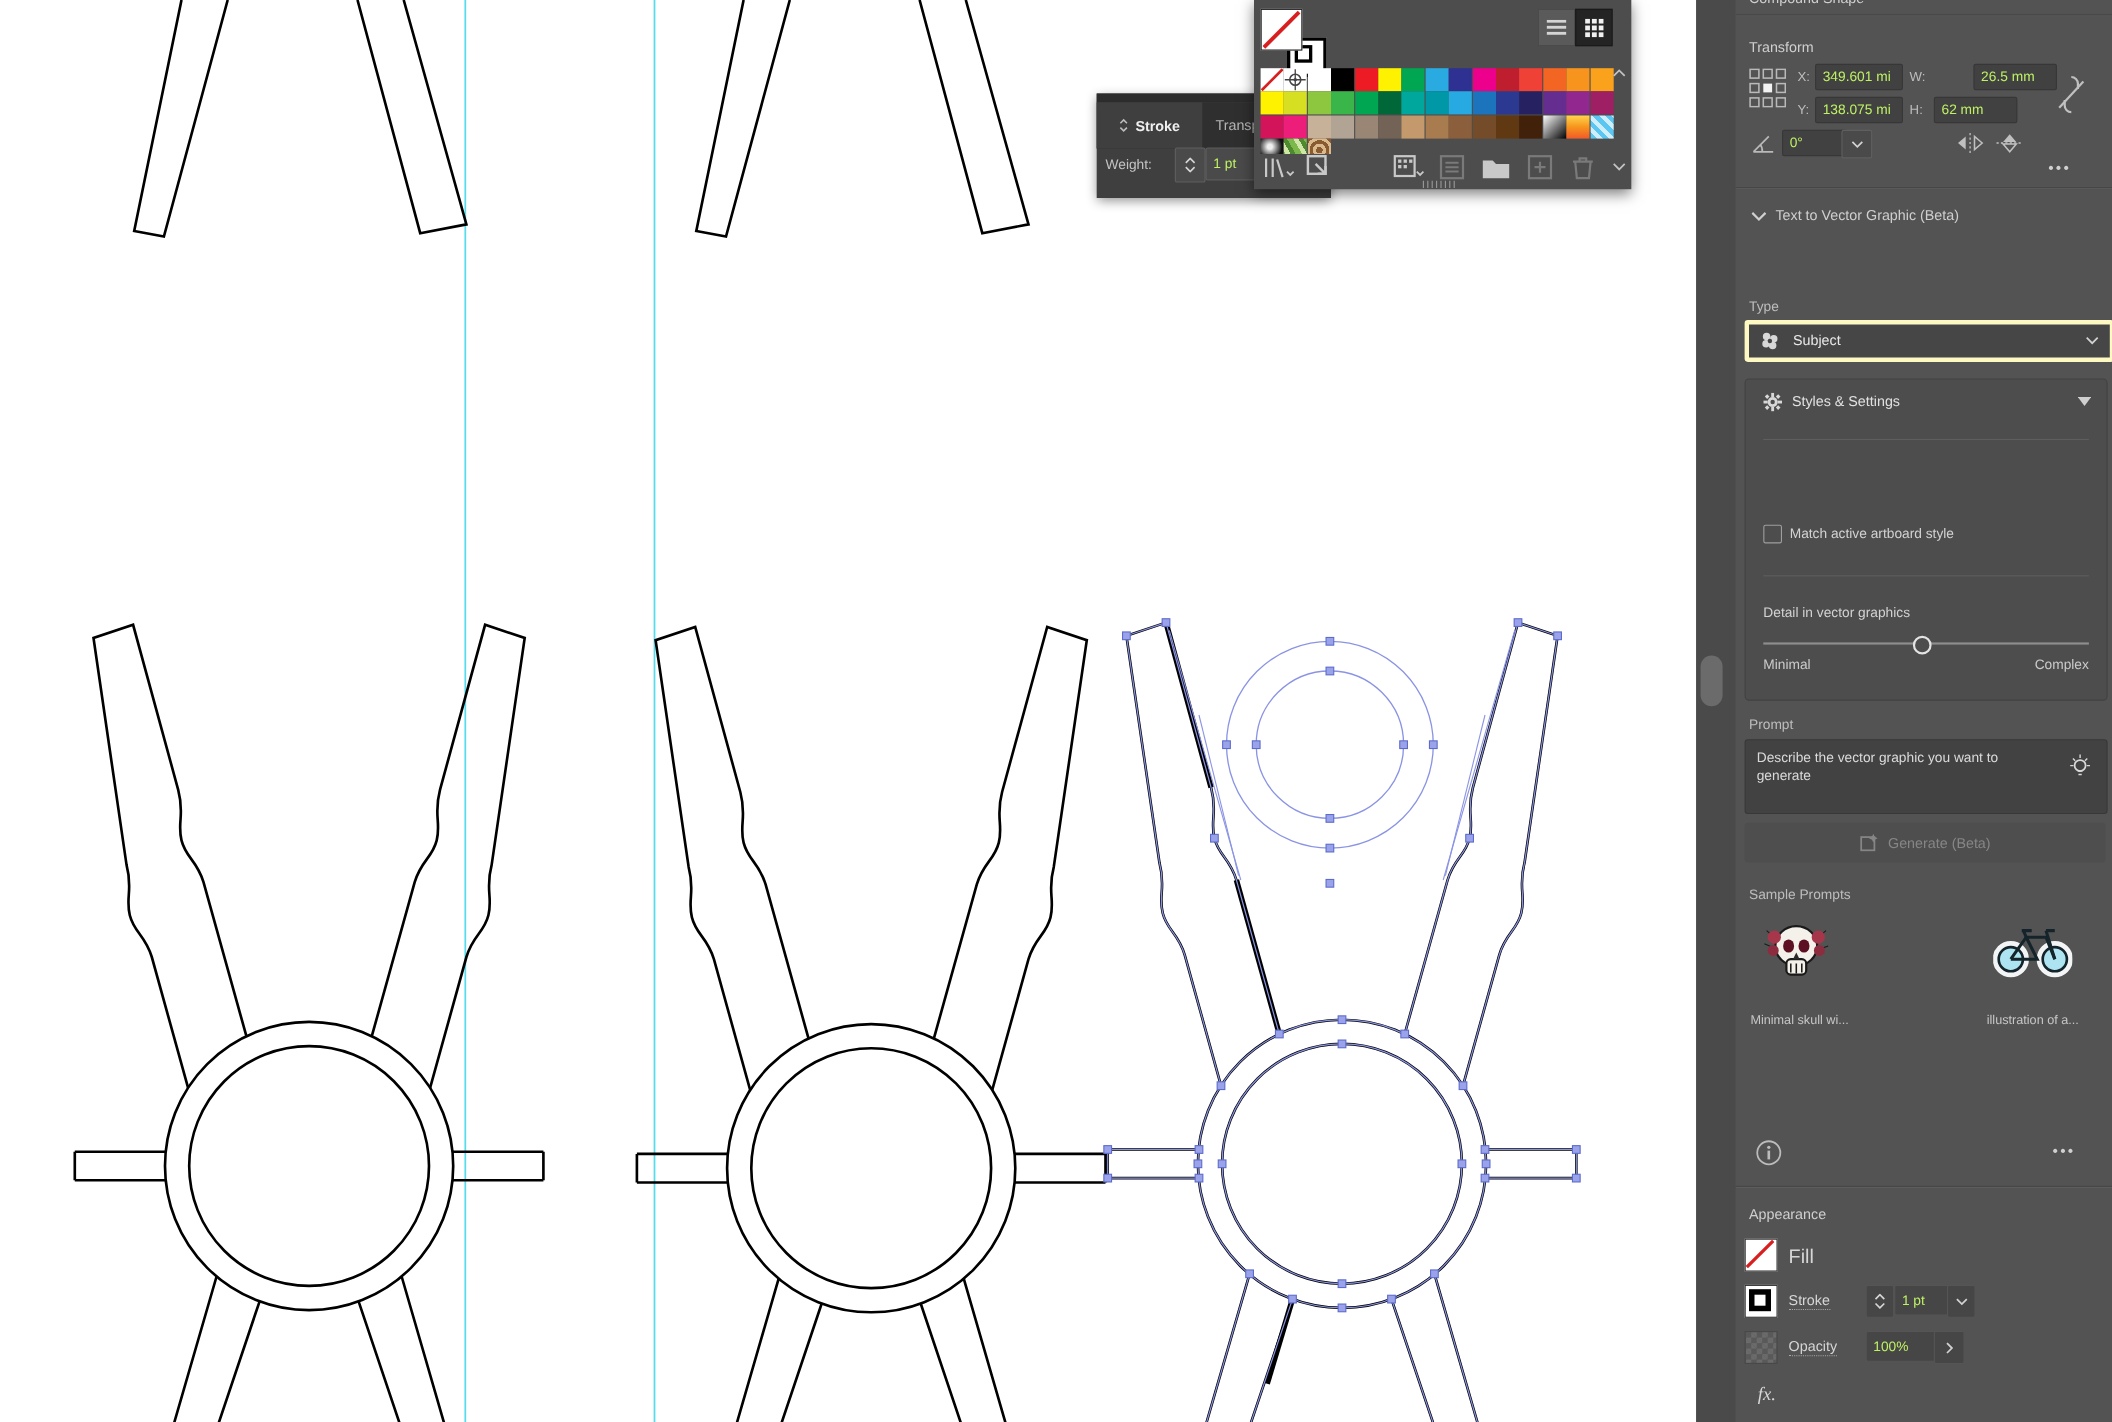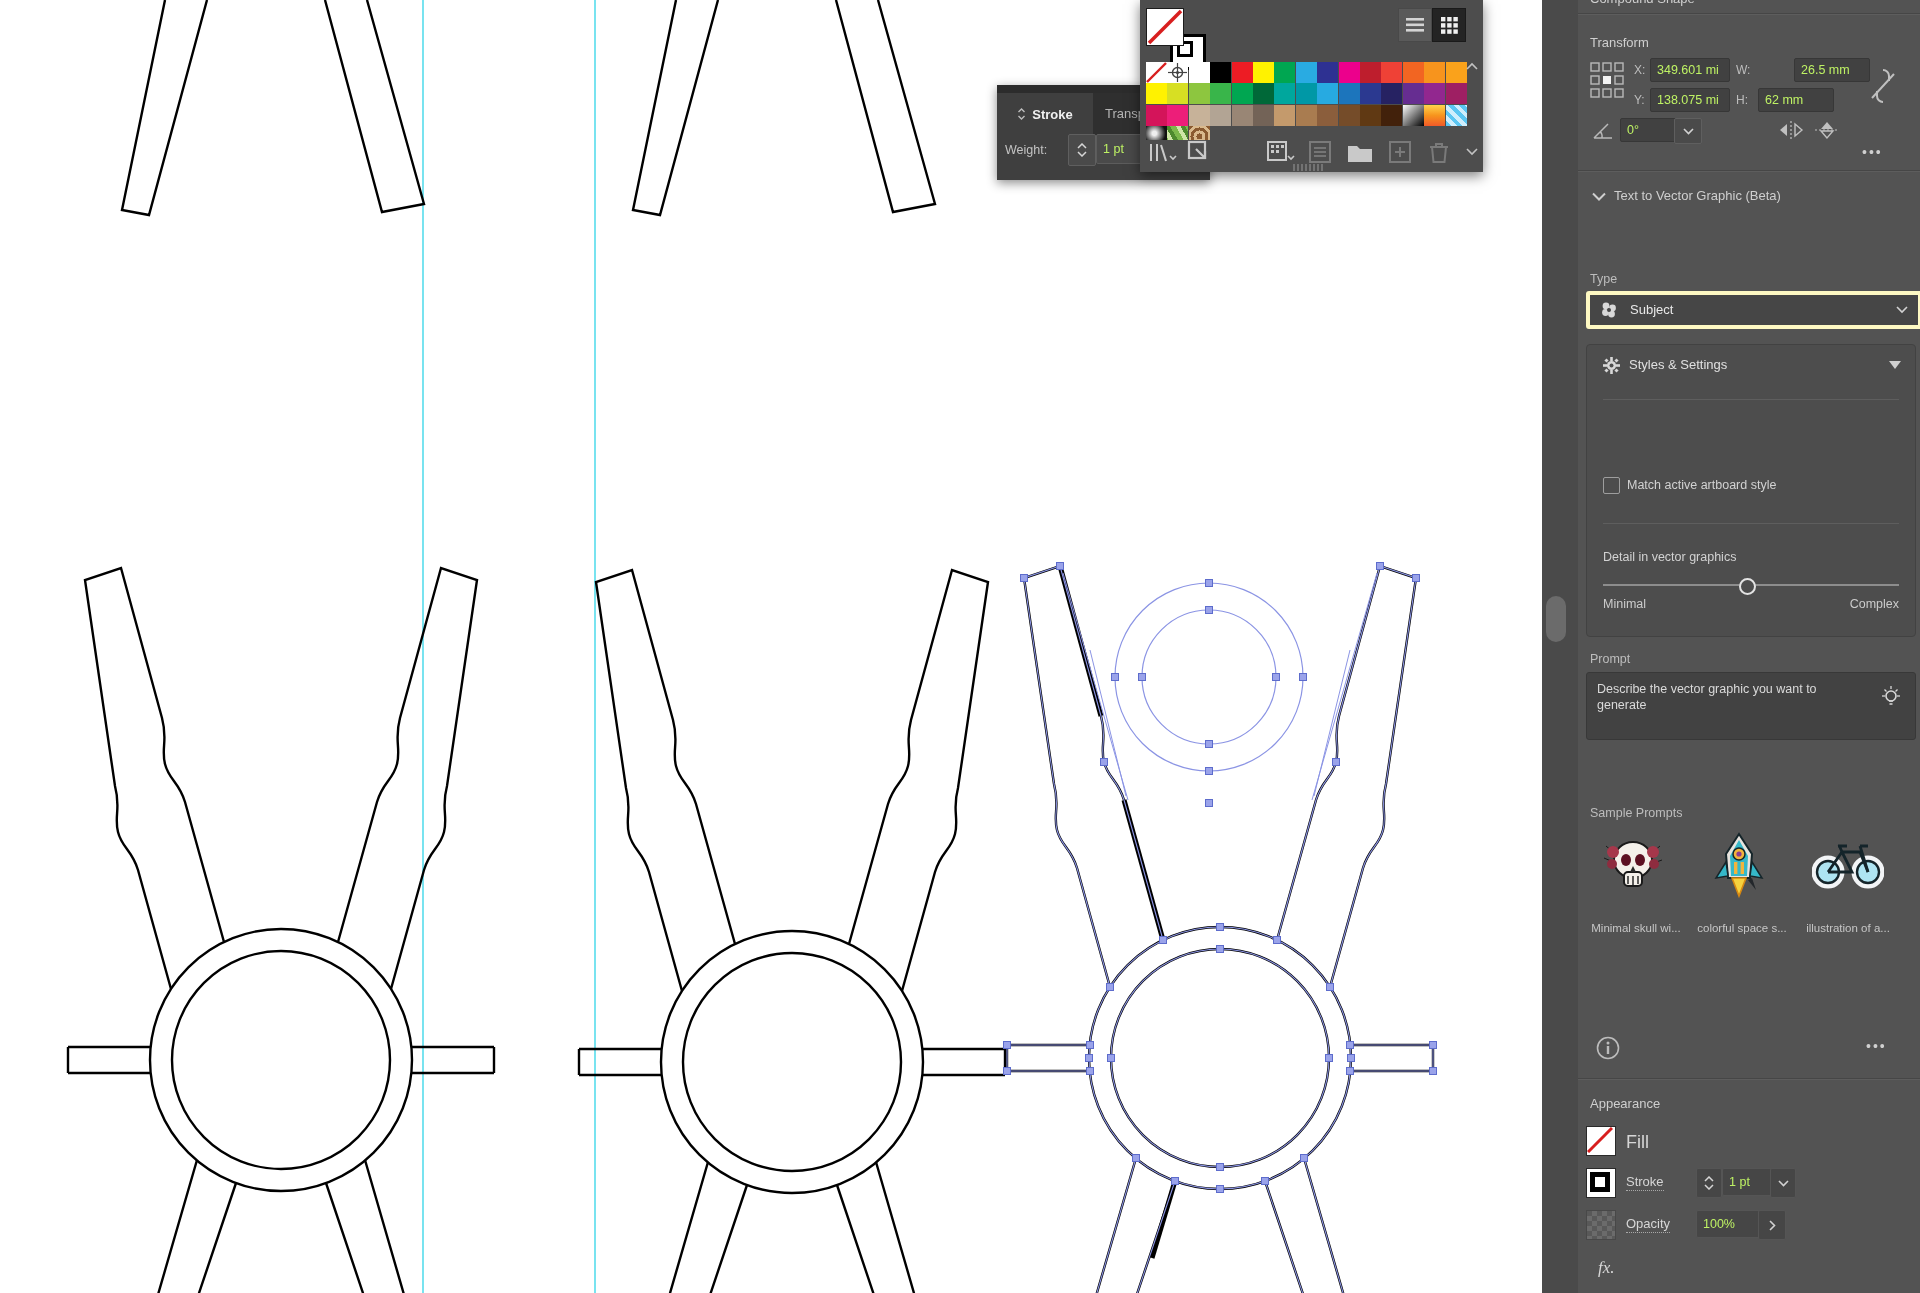--- a/index.html
+++ b/index.html
@@ -446,20 +446,28 @@
       <path d="M10 18 h4 M10.5 21 h3" stroke="#d8d8d8" stroke-width="1.4"></path>
       <g stroke="#d8d8d8" stroke-width="1.3">
           <line x1="12" y1="3" x2="12" y2="6"></line>
           <line x1="3" y1="13" x2="6" y2="13"></line>
           <line x1="18" y1="13" x2="21" y2="13"></line>
           <line x1="5.5" y1="6.5" x2="7.5" y2="8.5"></line>
           <line x1="18.5" y1="6.5" x2="16.5" y2="8.5"></line>
         </g>
       </svg>
   </div>
+  <div id="gen-btn">
+    <svg width="18" height="18" viewBox="0 0 18 18">
+      <path d="M14 2 v4 h-2 M16 4 h-4" stroke="#868686" stroke-width="0" fill="none"></path>
+      <rect x="2" y="4" width="12" height="12" fill="none" stroke="#868686" stroke-width="1.6"></rect>
+      <path d="M8 8 l2 2 M13 1 l1.2 2.6 L17 5 l-2.8 1.4 L13 9 l-1.2-2.6 L9 5 l2.8-1.4 Z" fill="#868686"></path>
+      </svg>
+    <span>Generate (Beta)</span>
+  </div>
 
   <div class="lbl" style="left:12px;top:806px;font-size:12.5px;">Sample Prompts</div>
   <div class="abs" id="samples" style="left:8px;top:830px;width:328px;height:120px;">
       <div style="position: absolute; left: 0px; top: 0px; width: 100px; height: 116px;">
         <div style="position:absolute;left:14px;top:2px;">
           <svg width="66" height="66" viewBox="0 0 66 66">
     <g stroke="#1a1a1a" stroke-width="1">
               <line x1="6" y1="14" x2="20" y2="26"></line>
               <line x1="4" y1="26" x2="18" y2="32"></line>
               <line x1="60" y1="14" x2="46" y2="26"></line>
@@ -476,37 +484,20 @@
               <line x1="38" y1="44" x2="38" y2="52"></line>
             </g>
     <circle cx="13" cy="20" r="6" fill="#a6374b"></circle>
             <circle cx="12" cy="32" r="5" fill="#8e2c3f"></circle>
     <circle cx="53" cy="20" r="6" fill="#a6374b"></circle>
             <circle cx="54" cy="32" r="5" fill="#8e2c3f"></circle>
           </svg>
         </div>
     <div class="samp-lbl">Minimal skull wi...</div>
       </div>
-      <div style="position: absolute; left: 106px; top: 0px; width: 100px; height: 116px;">
-        <div style="position:absolute;left:14px;top:2px;">
-          <svg width="66" height="66" viewBox="0 0 66 66">
-    <path d="M33 2 L46 22 L44 46 H22 L20 22 Z" fill="#e8e4de" stroke="#15252a" stroke-width="2"></path>
-    <path d="M33 8 L42 24 L41 44 H25 L24 24 Z" fill="#35b8c9"></path>
-    <circle cx="33" cy="22" r="6" fill="#f2b43c" stroke="#15252a" stroke-width="1.5"></circle>
-            <circle cx="33" cy="22" r="2.6" fill="#8d3d8f"></circle>
-    <path d="M20 30 L10 46 L22 44 Z" fill="#35b8c9" stroke="#15252a" stroke-width="1.5"></path>
-    <path d="M46 30 L56 46 L44 44 Z" fill="#35b8c9" stroke="#15252a" stroke-width="1.5"></path>
-    <rect x="28" y="30" width="3.4" height="12" fill="#f2b43c"></rect>
-            <rect x="34.6" y="30" width="3.4" height="12" fill="#f2b43c"></rect>
-    <path d="M26 46 L33 64 L40 46 Z" fill="#f7d23e" stroke="#d88912" stroke-width="1.6"></path>
-    <path d="M42 48 l8 10 -4 -12 Z" fill="#23272b"></path>
-          </svg>
-        </div>
-    <div class="samp-lbl">colorful space s...</div>
-      </div>
       <div style="position: absolute; left: 212px; top: 0px; width: 100px; height: 116px;">
         <div style="position:absolute;left:14px;top:2px;">
           <svg width="72" height="60" viewBox="0 0 72 60">
     <g fill="none" stroke="#f2f4f6" stroke-width="7">
               <circle cx="16" cy="40" r="13"></circle>
               <circle cx="56" cy="40" r="13"></circle>
             </g>
     <g fill="#aee4f2" stroke="#14242a" stroke-width="2.4">
               <circle cx="16" cy="40" r="11"></circle>
               <circle cx="56" cy="40" r="11"></circle>

